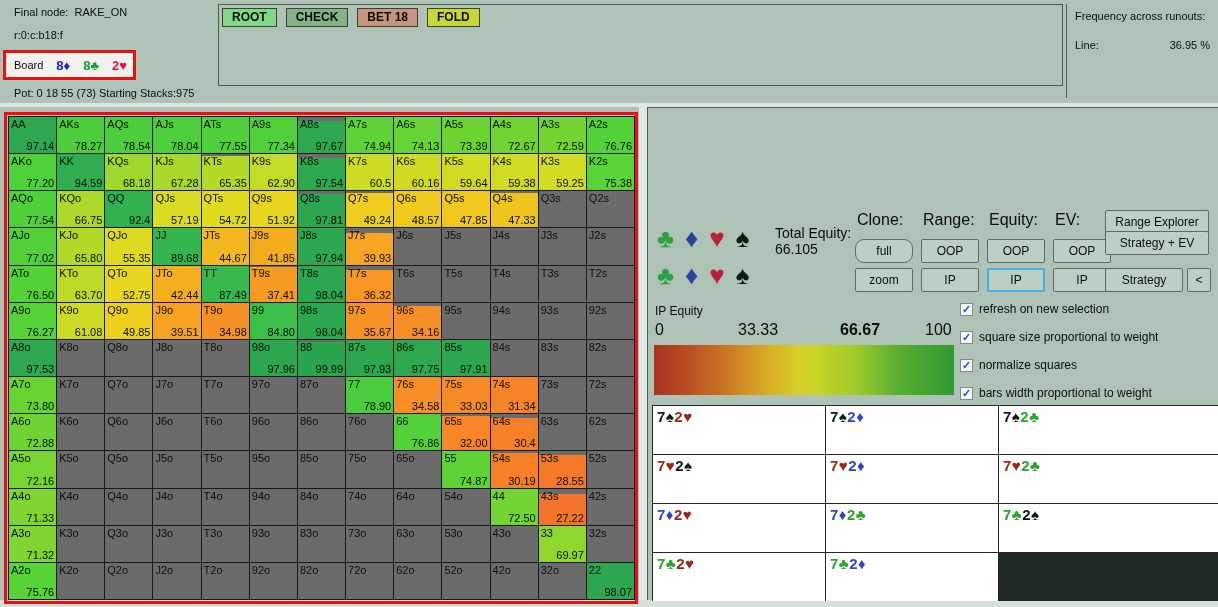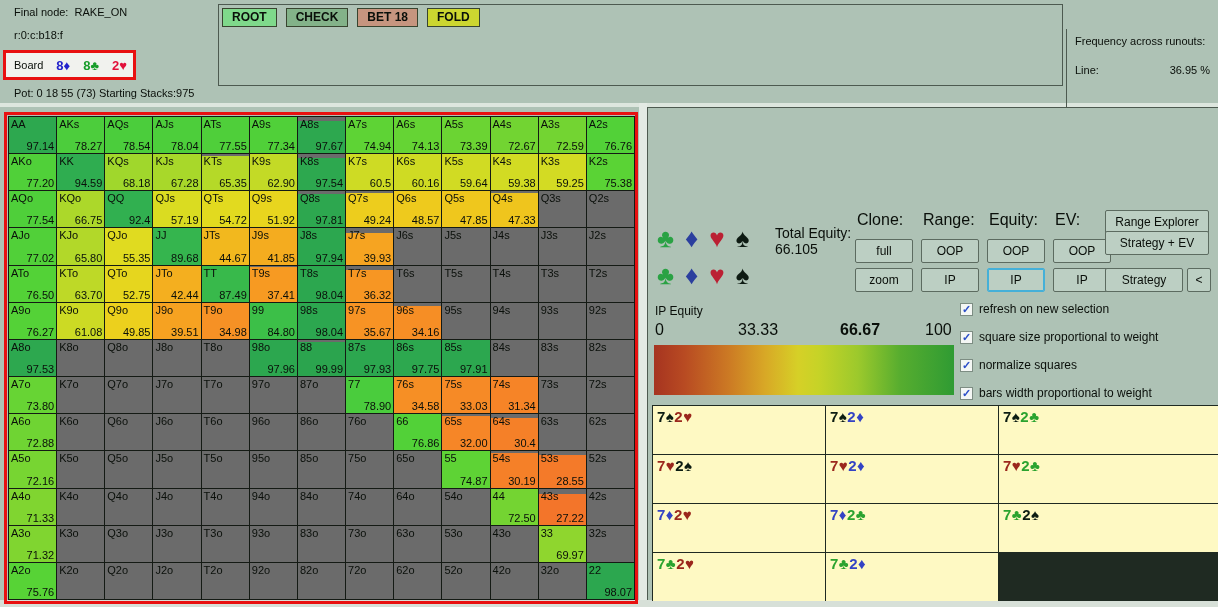--- a/index.html
+++ b/index.html
@@ -31,21 +31,21 @@
     position:absolute; left:218px; top:4px; width:845px; height:82px;
     border:1px solid #4d5a50; background:#aec2b5;
   }
   .action-tab {
     display:inline-block; margin:3px 6px 0 3px; padding:1px 9px 2px 9px;
     border:1px solid #38442f; font-weight:bold; font-size:12px; cursor:default;
   }
   
   #freq-panel {
     position:absolute; left:1066px; top:4px; width:152px; height:94px;
-    border-left:1px solid #4d5a50; padding:6px 8px 0 8px;margin-top:25px;
+    border-left:1px solid #4d5a50; padding:6px 8px 0 8px;
   }
   #freq-row { display:flex; justify-content:space-between; margin-top:17px; }
   
   #grid-annotation {
     position:absolute; left:4px; top:112px; width:634px; height:492px;
     border:3px solid #e81010; pointer-events:none; z-index:5;
   }
   #hand-grid {
     position:absolute; left:8px; top:116px; width:627px; height:484px;
     display:grid; grid-template-columns:repeat(13,1fr); grid-template-rows:repeat(13,1fr);
@@ -91,21 +91,21 @@
     display:inline-flex; align-items:center; justify-content:center;
     color:#2d50c8; font-size:11px; font-weight:bold;
   }
   .cb-label { font-size:12px; }
   
   #combo-grid {
     position:absolute; left:4px; top:297px; width:567px; height:196px;
     display:grid; grid-template-columns:172px 172px 1fr; grid-template-rows:repeat(4,1fr);
     background:#1f2a22; border-top:1px solid #1f2a22; border-left:1px solid #1f2a22; gap:1px;
   }
-  .combo-cell { background:#fef9c3; position:relative; }
+  .combo-cell { background:#ffffff; position:relative; }
   .combo-label { position:absolute; left:4px; top:2px; font-size:15px; font-weight:bold; letter-spacing:0.5px; }
   .cs-spade { color:#0c1c12; } .cs-heart { color:#9b271c; } .cs-diamond { color:#3343c4; } .cs-club { color:#2aa32f; }
 </style>
 </head>
 <body>
 
 <div id="h-divider"></div>
 <div id="v-divider"></div>
 <div id="bottom-strip"></div>
 
@@ -832,21 +832,21 @@
       <span class="suit-glyph sg-spade">♠</span>
     </div>
 
   <div id="total-equity">
     <div>Total Equity:</div>
     <div>66.105</div>
   </div>
 
   <div id="button-grid">
       <div class="col-header" style="left: 209px;">Clone:</div>
-      <div class="btn" style="left: 207px; top: 131px;">full</div>
+      <div class="btn" style="left: 207px; top: 131px; border-radius: 9px;">full</div>
       <div class="btn" style="left: 207px; top: 160px;">zoom</div>
       <div class="col-header" style="left: 275px;">Range:</div>
       <div class="btn" style="left: 273px; top: 131px;">OOP</div>
       <div class="btn" style="left: 273px; top: 160px;">IP</div>
       <div class="col-header" style="left: 341px;">Equity:</div>
       <div class="btn" style="left: 339px; top: 131px;">OOP</div>
       <div class="btn selected" style="left: 339px; top: 160px;">IP</div>
       <div class="col-header" style="left: 407px;">EV:</div>
       <div class="btn" style="left: 405px; top: 131px;">OOP</div>
       <div class="btn" style="left: 405px; top: 160px;">IP</div>

